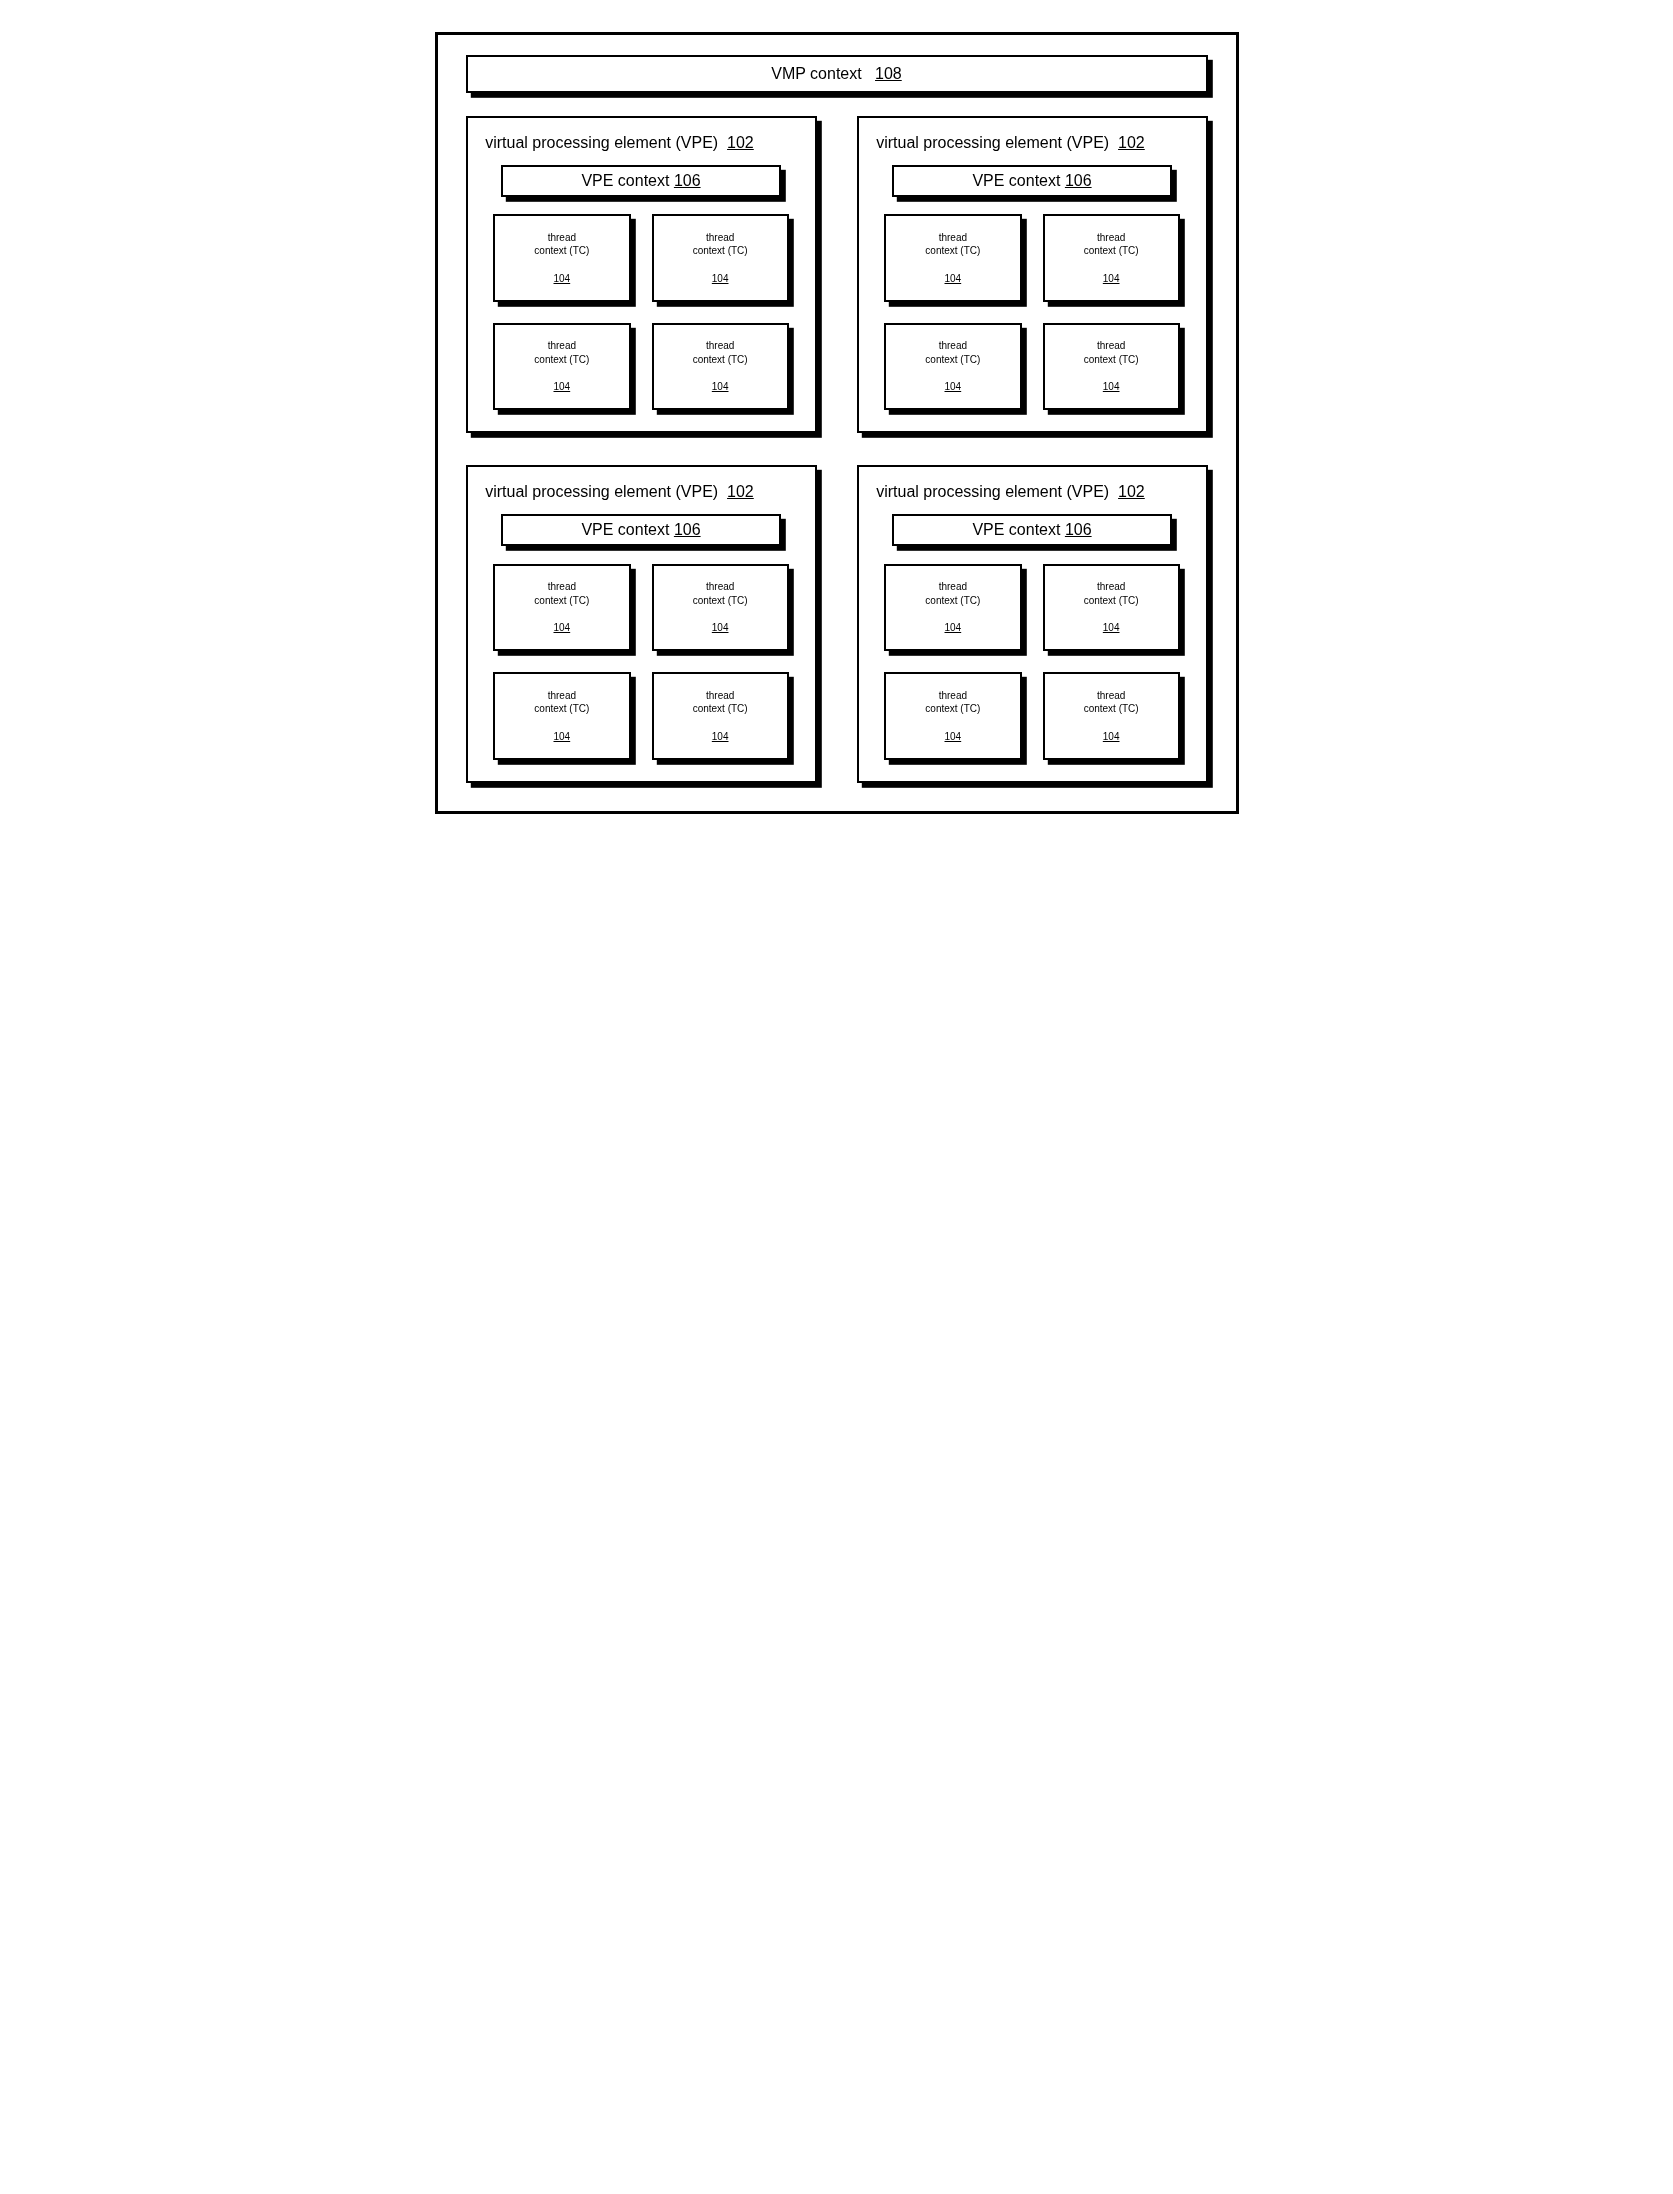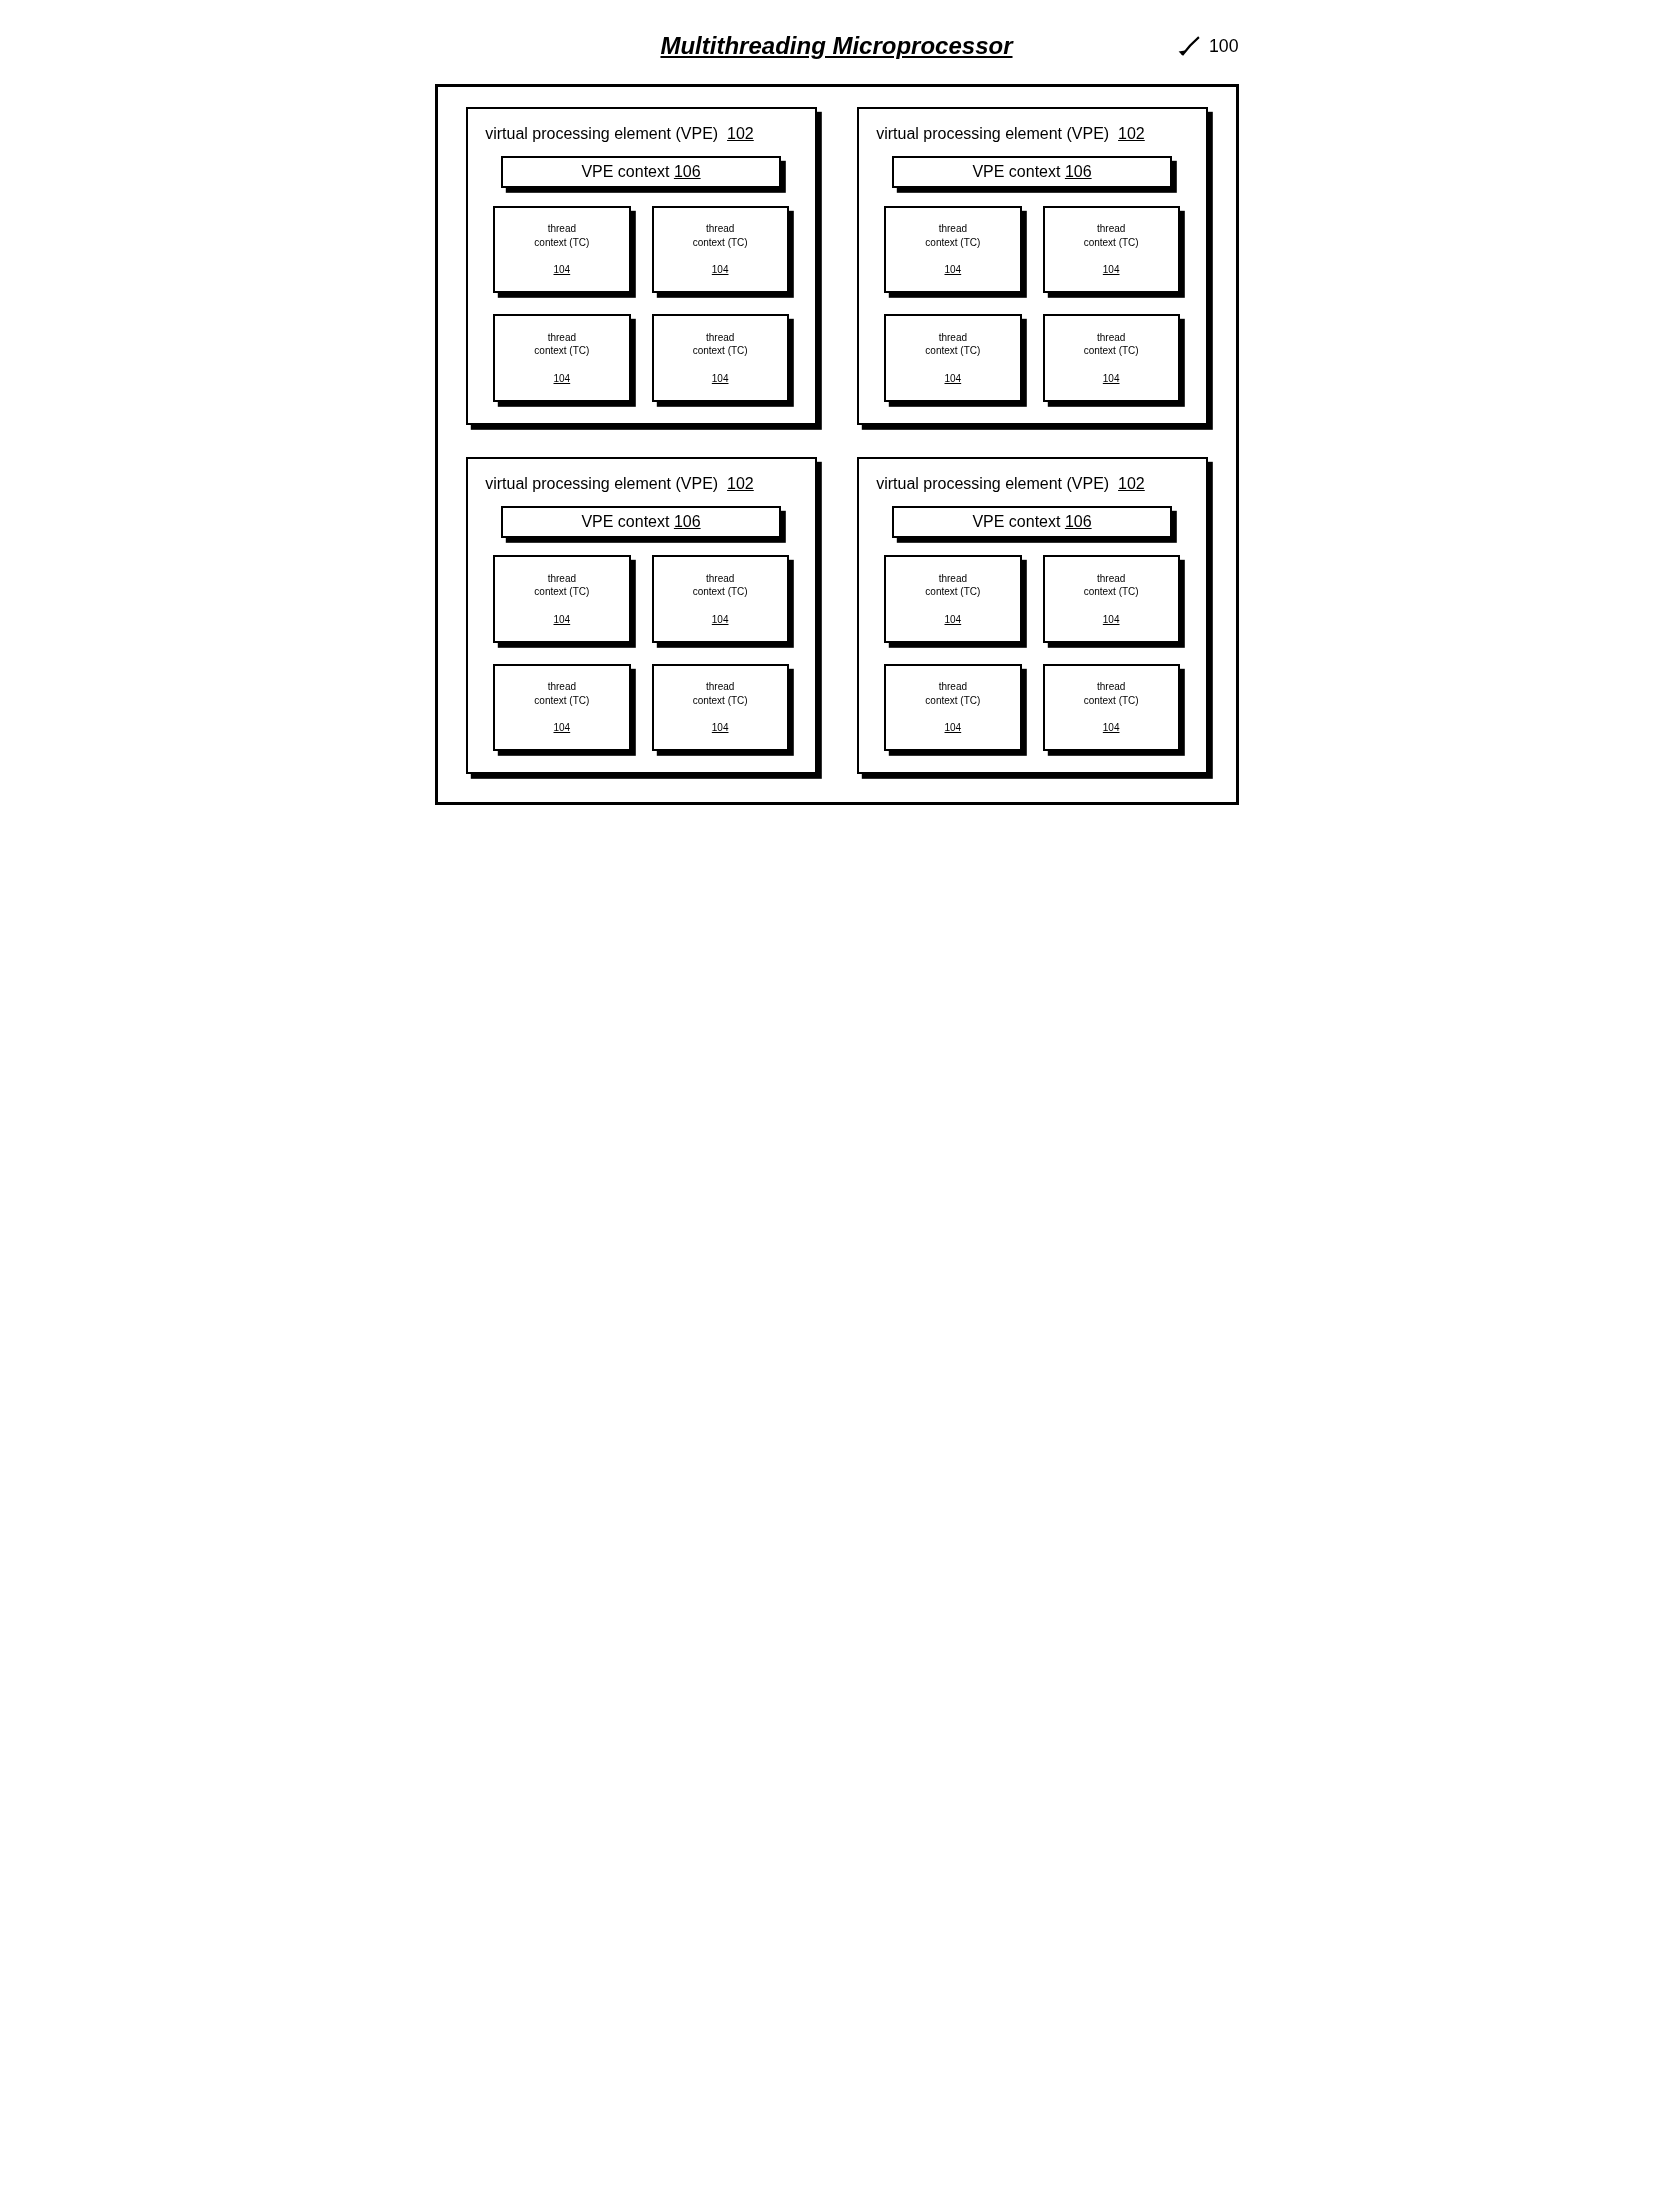--- a/index.html
+++ b/index.html
@@ -88,33 +88,28 @@
     line-height: 1.35;
   }
   .und { text-decoration: underline; }
   .ref-num { text-decoration: underline; display: inline-block; margin-top: 14px; }
 </style>
 </head>
 <body>
 
 <div class="page">
 
-  <div class="title-row">
-    <div class="title">Multithreading Microprocessor</div>
-    <div class="ref100">
-      <svg class="arrow-svg" viewBox="0 0 40 40">
-        <path d="M33 7 Q20 18 10 32" stroke="#000" stroke-width="3" fill="none"></path>
-        <polygon points="10,32 5,27 16,25" fill="#000"></polygon>
-      </svg>
-      <span>100</span>
-    </div>
-  </div>
 
   <div class="outer-box">
 
+    <div class="shadow-box vmp-context">
+      <span>VMP context</span>
+      <span>&nbsp;</span>
+      <span class="und">108</span>
+    </div>
 
     <div class="vpe-grid" id="vpe-grid">
         <div class="shadow-box vpe">
           <div class="vpe-label"><span>virtual processing element (VPE)</span>&nbsp;&nbsp;<span class="und">102</span></div>
           <div class="shadow-box vpe-context"><span>VPE context</span> <span class="und">106</span></div>
           <div class="tc-grid">
             <div class="shadow-box tc"><div>thread</div><div>context (TC)</div><div class="ref-num">104</div></div>
             <div class="shadow-box tc"><div>thread</div><div>context (TC)</div><div class="ref-num">104</div></div>
             <div class="shadow-box tc"><div>thread</div><div>context (TC)</div><div class="ref-num">104</div></div>
             <div class="shadow-box tc"><div>thread</div><div>context (TC)</div><div class="ref-num">104</div></div>

